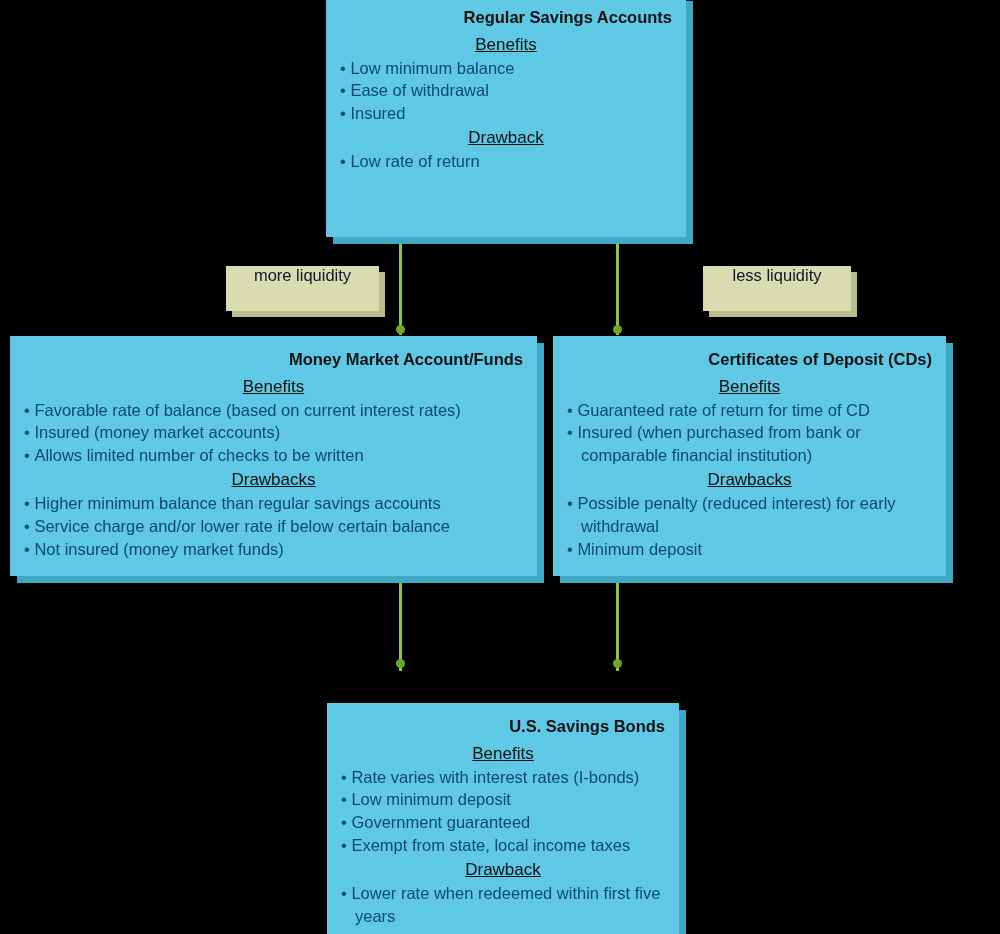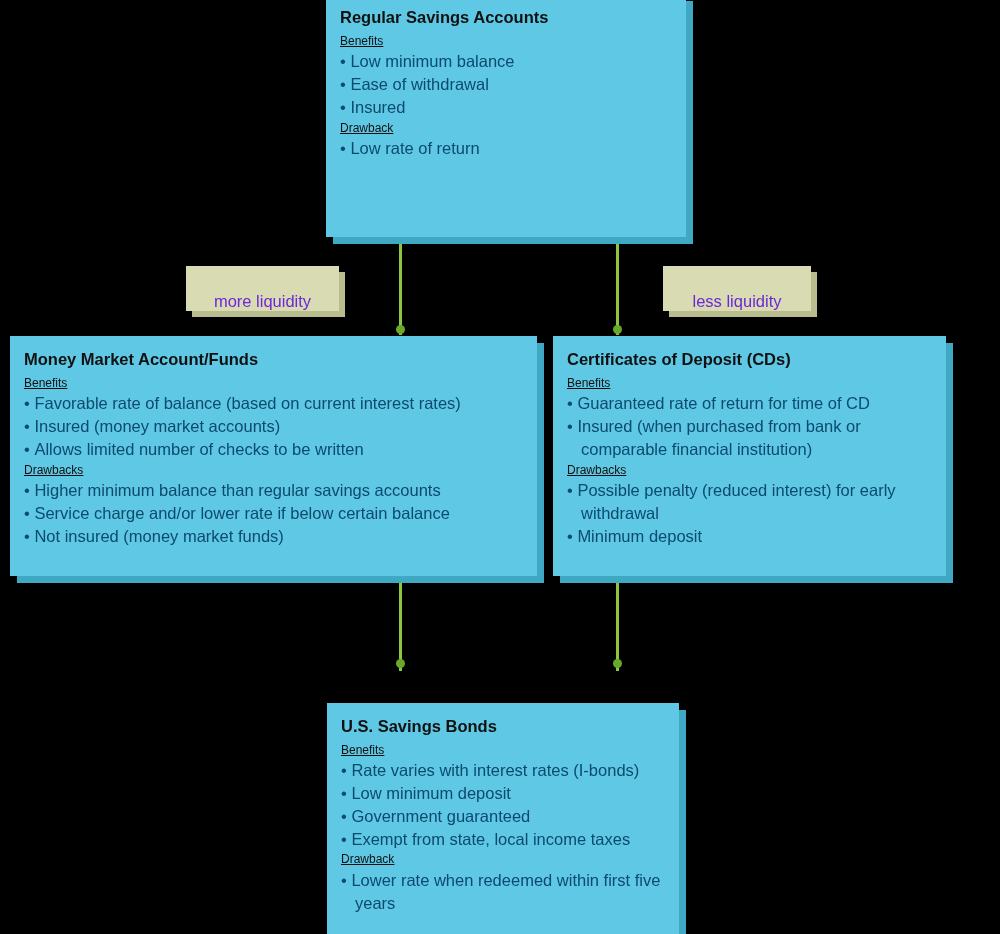--- a/index.html
+++ b/index.html
@@ -41,34 +41,35 @@
   .box .shadow-b {
     position: absolute;
     left: 7px;
     right: -7px;
     bottom: -7px;
     height: 7px;
     background: #3fa9c4;
   }
 
   .box-title {
-    text-align: left;
+    text-align: right;
     font-weight: bold;
     font-size: 16.5px;
     line-height: 1.25;
     margin: 3px 0 6px 0;
     color: #111;
   }
 
   .section-head {
-    font-size: 12px;
+    font-size: 17px;
     line-height: 1.3;
     text-decoration: underline;
     margin: 2px 0 1px 0;
     color: #111;
+    text-align: center;
   }
 
   ul.bullets {
     list-style: none;
     margin: 0 0 2px 0;
     padding: 0;
   }
   ul.bullets li {
     font-size: 16.5px;
     line-height: 1.38;
@@ -80,24 +81,25 @@
   ul.bullets li::before {
     content: "\2022\00a0";
   }
 
   
   .liq-label {
     position: absolute;
     background: #d9dcb2;
     box-sizing: border-box;
     display: flex;
-    align-items: flex-end;
+    align-items: flex-start;
     justify-content: center;
     font-size: 16.5px;
-    color: #6d28d9;
+    color: #0f172a;
+    margin-left: 40px;
   }
   .liq-label .lshadow-r {
     position: absolute;
     right: -6px;
     top: 6px;
     bottom: -6px;
     width: 6px;
     background: #b9bd8e;
   }
   .liq-label .lshadow-b {

